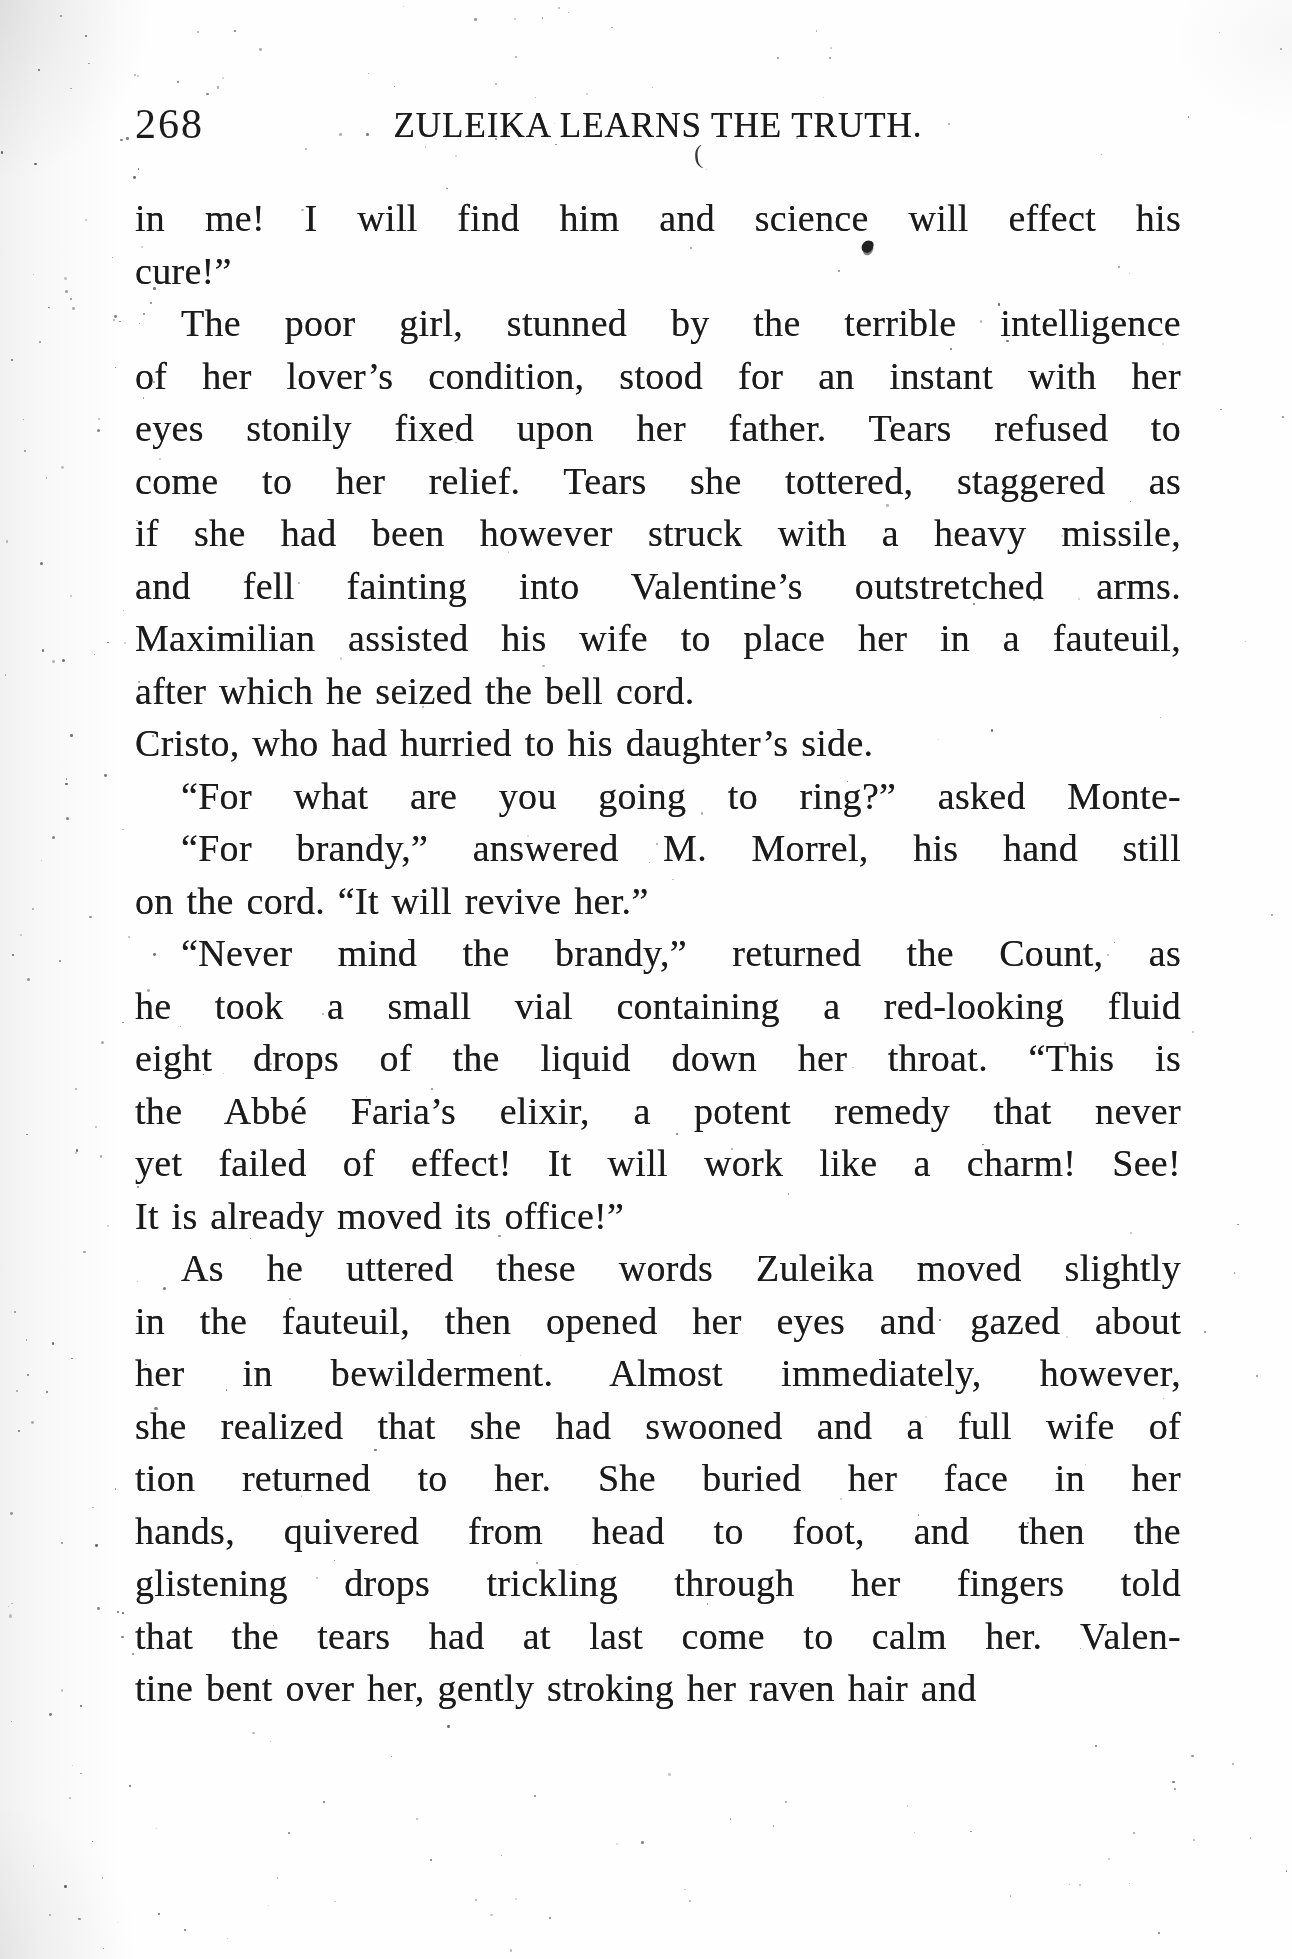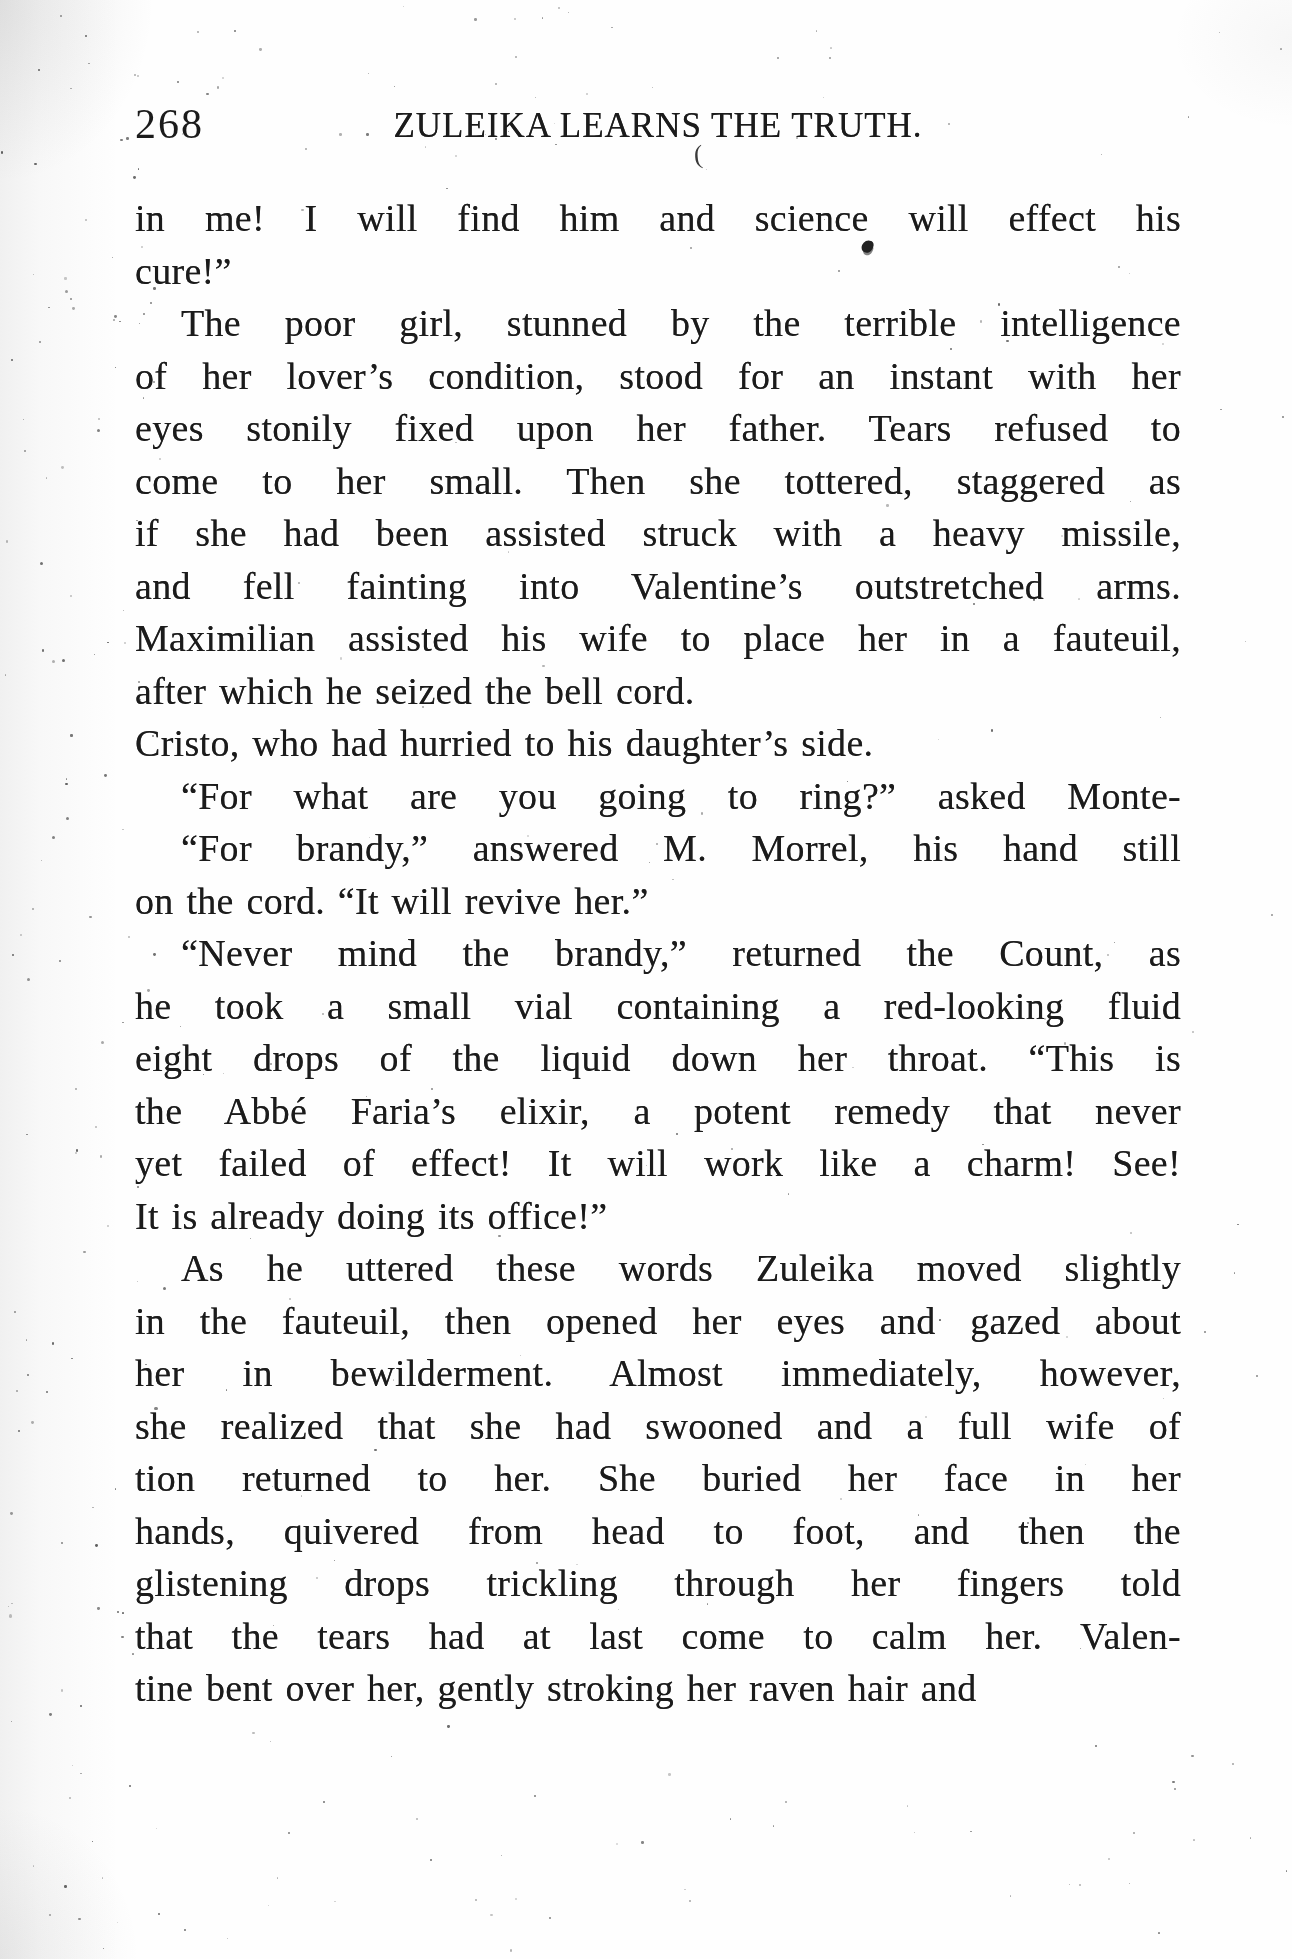--- a/index.html
+++ b/index.html
@@ -74,41 +74,41 @@
 
   <div class="body-text" id="body-text">
       <div class="para">
         <div class="line first">in me!  I will find him and science will effect his</div>
         <div class="line last">cure!”</div>
       </div>
       <div class="para indent">
         <div class="line first">The poor girl, stunned by the terrible intelligence</div>
         <div class="line">of her lover’s condition, stood for an instant with her</div>
         <div class="line">eyes stonily fixed upon her father.  Tears refused to</div>
-        <div class="line">come to her small.  Then she tottered, staggered as</div>
-        <div class="line">if she had been assisted struck with a heavy missile,</div>
+        <div class="line">come to her relief.  Tears she tottered, staggered as</div>
+        <div class="line">if she had been however struck with a heavy missile,</div>
         <div class="line">and fell fainting into Valentine’s outstretched arms.</div>
         <div class="line">Maximilian assisted his wife to place her in a fauteuil,</div>
         <div class="line last">after which he seized the bell cord.</div>
       </div>
       <div class="para indent">
         <div class="line last">Cristo, who had hurried to his daughter’s side.</div>
         <div class="line first">“For what are you going to ring?” asked Monte-</div>
       </div>
       <div class="para indent">
         <div class="line first">“For brandy,” answered M. Morrel, his hand still</div>
         <div class="line last">on the cord.  “It will revive her.”</div>
       </div>
       <div class="para indent">
         <div class="line first">“Never mind the brandy,” returned the Count, as</div>
         <div class="line">he took a small vial containing a red-looking fluid</div>
         <div class="line">eight drops of the liquid down her throat.  “This is</div>
         <div class="line">the Abbé Faria’s elixir, a potent remedy that never</div>
         <div class="line">yet failed of effect!  It will work like a charm!  See!</div>
-        <div class="line last">It is already doing its office!”</div>
+        <div class="line last">It is already moved its office!”</div>
       </div>
       <div class="para indent">
         <div class="line first">As he uttered these words Zuleika moved slightly</div>
         <div class="line">in the fauteuil, then opened her eyes and gazed about</div>
         <div class="line">her in bewilderment.  Almost immediately, however,</div>
         <div class="line">she realized that she had swooned and a full wife of</div>
         <div class="line">tion returned to her.  She buried her face in her</div>
         <div class="line">hands, quivered from head to foot, and then the</div>
         <div class="line">glistening drops trickling through her fingers told</div>
         <div class="line">that the tears had at last come to calm her.  Valen-</div>

